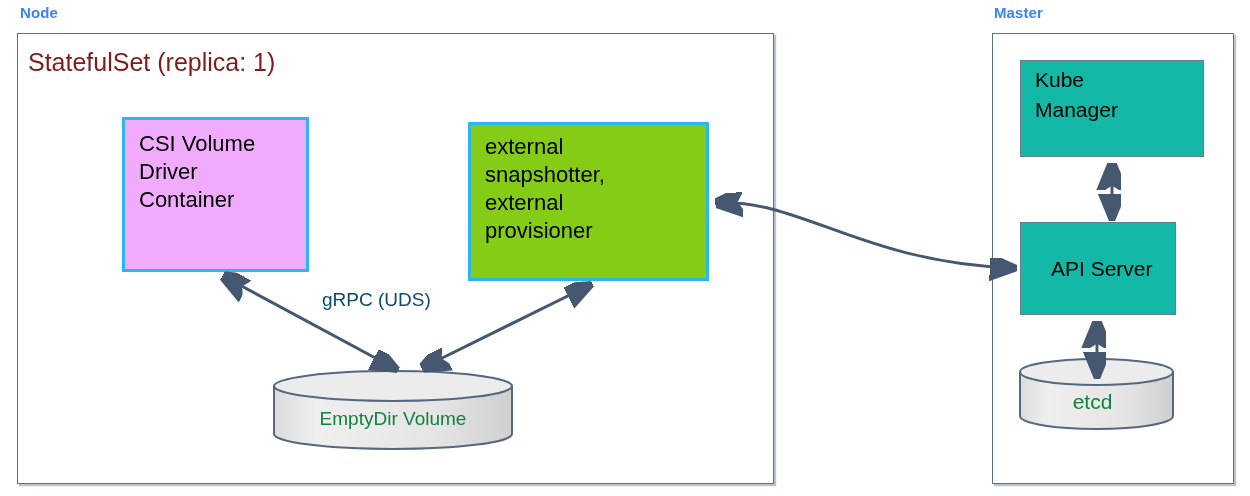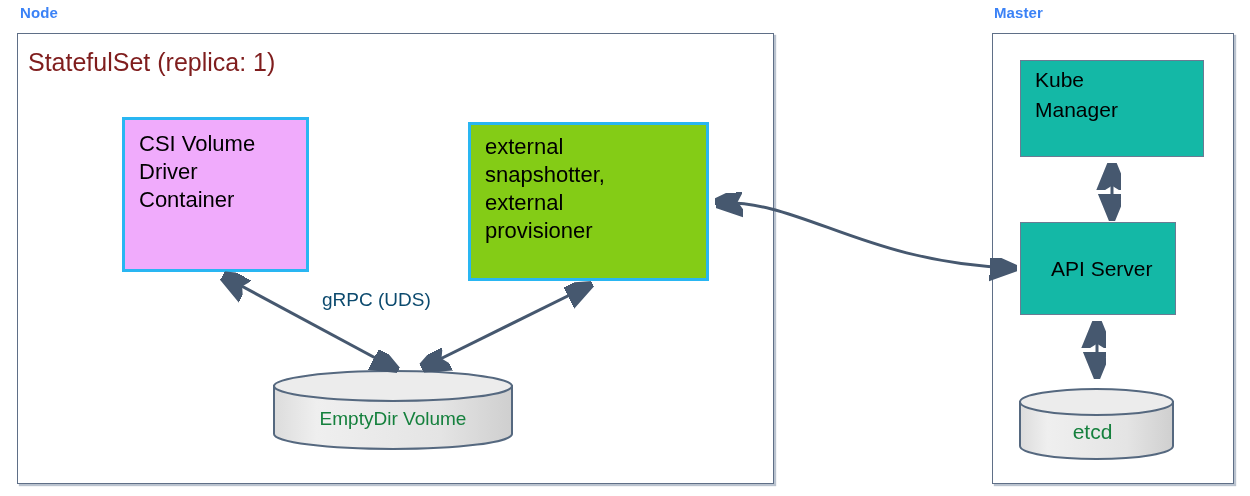--- a/index.html
+++ b/index.html
@@ -110,21 +110,21 @@
   .cyl svg { display: block; overflow: visible; }
   .cyl-text {
     position: absolute;
     left: 0; right: 0;
     text-align: center;
     color: #15803d;
     white-space: nowrap;
   }
   #emptydir-cyl { left: 273px; top: 370px; width: 240px; height: 80px; }
   #emptydir-cyl .cyl-text { top: 38px; font-size: 19px; }
-  #etcd-cyl { left: 1019px; top: 388px; width: 147px; height: 72px; }
+  #etcd-cyl { left: 1019px; top: 358px; width: 147px; height: 72px; }
   #etcd-cyl .cyl-text { top: 32px; font-size: 21px; }
 
   
   #grpc-label {
     position: absolute;
     left: 322px; top: 289px;
     font-size: 19px;
     color: #0c4a6e;
     white-space: nowrap;
   }

